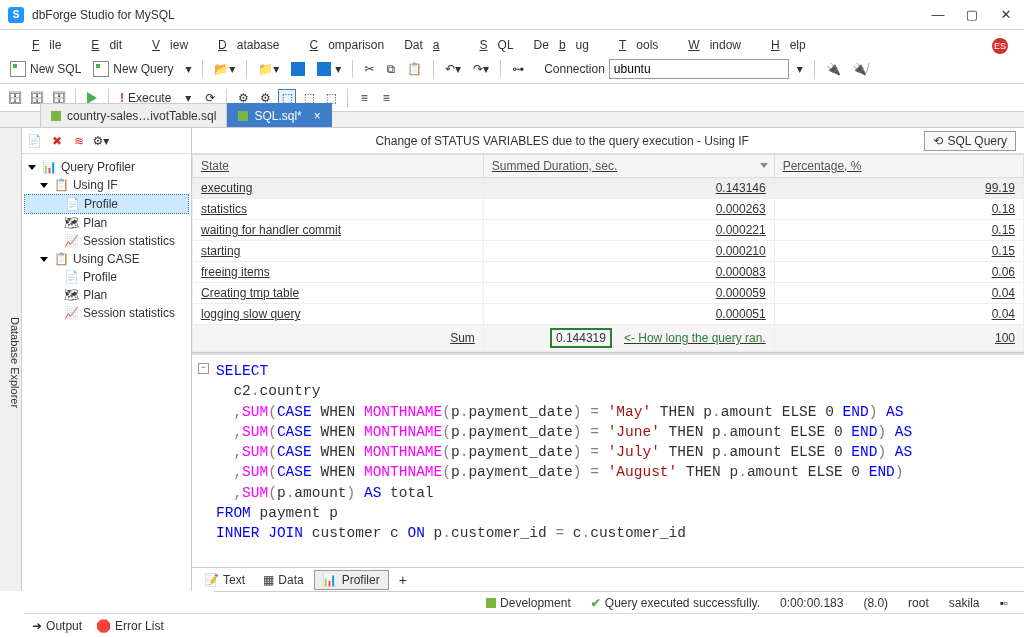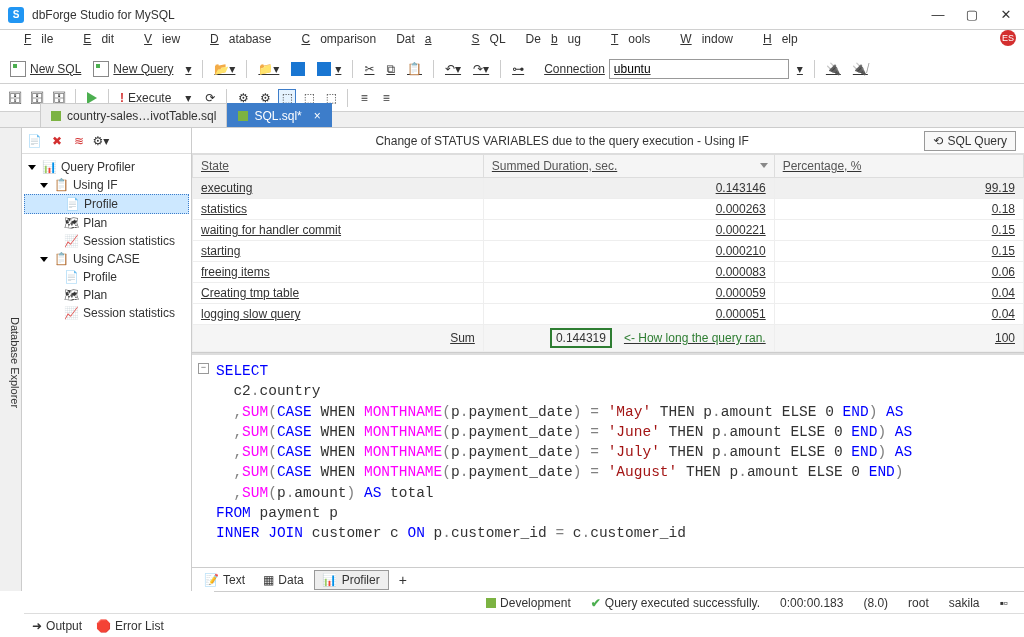--- a/index.html
+++ b/index.html
@@ -4,26 +4,26 @@
 <style>
 * { box-sizing: border-box; margin: 0; padding: 0; }
 body { font-family: 'Segoe UI', Tahoma, sans-serif; font-size: 12px; color: #333; background: #fff; width: 1024px; height: 637px; overflow: hidden; display: flex; flex-direction: column; }
 
 .titlebar { height: 30px; display: flex; align-items: center; padding: 0 8px; border-bottom: 1px solid #d0d0d0; }
 .titlebar .app-icon { width: 16px; height: 16px; background: #2196f3; border-radius: 3px; margin-right: 8px; display: flex; align-items: center; justify-content: center; color: #fff; font-size: 10px; font-weight: bold; }
 .titlebar .title { flex: 1; font-size: 12px; }
 .win-controls { display: flex; gap: 14px; }
 .win-btn { width: 20px; text-align: center; cursor: pointer; font-size: 13px; line-height: 1; }
 
-.menubar { height: 24px; display: flex; align-items: flex-start; padding: 0 4px; gap: 0; }
+.menubar { height: 24px; display: flex; align-items: flex-end; padding: 0 12px; gap: 0; }
 .menubar span { padding: 2px 10px; cursor: pointer; }
 .menubar .u { text-decoration: underline; }
 .menubar .es-badge { margin-left: auto; width: 16px; height: 16px; background: #d32f2f; border-radius: 50%; color: #fff; font-size: 9px; display: flex; align-items: center; justify-content: center; margin-right: 4px; }
 
-.toolbar { height: 30px; display: flex; align-items: center; padding: 0 6px; border-bottom: 1px solid #d0d0d0; gap: 4px; text-decoration: underline; }
+.toolbar { height: 30px; display: flex; align-items: center; padding: 0 6px; border-bottom: 1px solid #d0d0d0; gap: 4px; }
 .tb-btn { padding: 2px 4px; cursor: pointer; display: flex; align-items: center; gap: 4px; }
 .tb-sep { width: 1px; height: 18px; background: #ccc; margin: 0 3px; }
 .tb-icon { width: 16px; height: 16px; display: inline-block; }
 .icon-doc { background: #fff; border: 1px solid #888; position: relative; }
 .icon-doc::after { content: ''; position: absolute; top: 2px; left: 2px; width: 4px; height: 4px; background: #4caf50; }
 .icon-save { width: 14px; height: 14px; background: #1976d2; }
 .icon-play { width: 0; height: 0; border-left: 10px solid #4caf50; border-top: 6px solid transparent; border-bottom: 6px solid transparent; }
 .icon-red { color: #d32f2f; font-weight: bold; }
 .conn-label { margin-left: 12px; }
 .conn-select { width: 180px; height: 20px; border: 1px solid #999; padding: 0 4px; font-size: 12px; }

